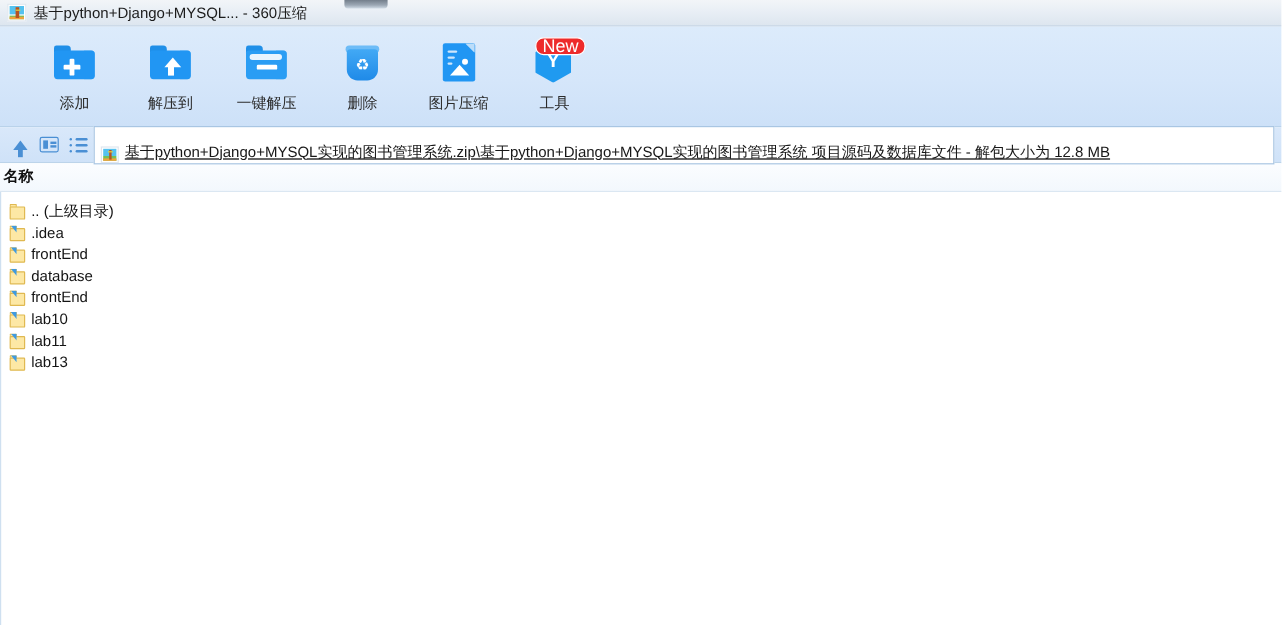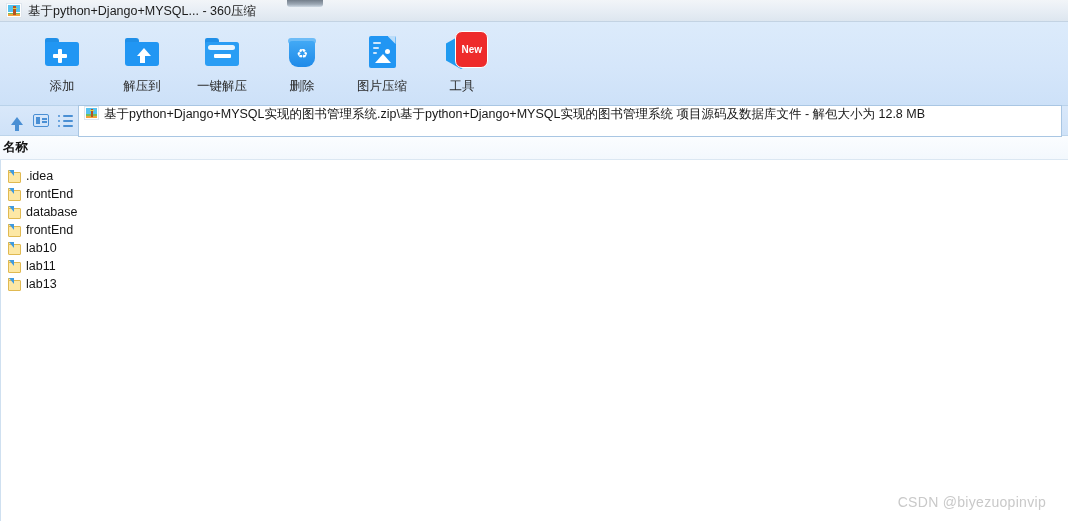--- a/index.html
+++ b/index.html
@@ -82,21 +82,21 @@
   
   .hex{position:relative;width:32px;height:34px;}
   .hexshape{position:absolute;left:0;top:0;width:30px;height:34px;background:#1f9af0;
     clip-path:polygon(50% 0,100% 25%,100% 75%,50% 100%,0 75%,0 25%);}
   .hexshade{position:absolute;left:4px;top:5px;width:28px;height:30px;background:#a8d7f7;z-index:-1;
     clip-path:polygon(50% 0,100% 25%,100% 75%,50% 100%,0 75%,0 25%);}
   .hexY{position:absolute;left:0;top:0;width:30px;height:34px;display:flex;align-items:center;justify-content:center;
     color:#fff;font-size:16px;font-weight:bold;}
   .newbadge{
     position:absolute;right:-10px;top:-4px;background:#ee2b2b;color:#fff;
-    font-size:10px;line-height:13px;padding:11px 5px;border-radius:7px;font-weight:bold;
+    font-size:15px;line-height:13px;padding:0 5px;border-radius:7px;font-weight:normal;
     border:1px solid #fff;white-space:nowrap;
   }
 
   
   .addrbar{
     height:30px;
     background:linear-gradient(180deg,#d9e8fa 0%,#cfe2f8 100%);
     border-bottom:1px solid #bcd4ea;
     display:flex;align-items:center;padding:0 6px;box-sizing:border-box;
   }
@@ -104,21 +104,21 @@
   .nav-up{width:0;height:0;border-left:6px solid transparent;border-right:6px solid transparent;border-bottom:8px solid #4a8fd4;position:relative;}
   .nav-up-stem{position:absolute;left:-2px;top:8px;width:4px;height:6px;background:#4a8fd4;}
   .nav-panel{width:16px;height:13px;border:1.6px solid #4a8fd4;border-radius:2px;position:relative;box-sizing:border-box;}
   .nav-panel i{position:absolute;left:2px;top:2px;width:4px;height:7px;background:#4a8fd4;}
   .nav-panel b{position:absolute;left:8px;top:3px;width:5px;height:1.6px;background:#4a8fd4;box-shadow:0 3px 0 #4a8fd4;}
   .nav-list{width:15px;height:12px;position:relative;}
   .nav-list span{position:absolute;left:5px;width:10px;height:2px;background:#4a8fd4;border-radius:1px;}
   .nav-list span:before{content:"";position:absolute;left:-5px;top:0;width:2.5px;height:2px;background:#4a8fd4;border-radius:1px;}
   .addrinput{
     flex:1;height:32px;background:#fff;border:1px solid #a9c6e3;
-    display:flex;align-items:flex-start;padding-left:5px;box-sizing:border-box;overflow:hidden;
+    display:flex;align-items:flex-end;padding-left:5px;box-sizing:border-box;overflow:hidden;text-decoration:underline;
   }
   .addr-icon{width:15px;height:14px;position:relative;flex:none;margin-right:5px;}
   .addrtext{font-size:12.5px;color:#171717;white-space:nowrap;}
 
   
   .colhead{
     height:24px;background:linear-gradient(180deg,#fbfdff 0%,#f3f8fd 100%);
     border-bottom:1px solid #dbe7f2;
     display:flex;align-items:center;box-sizing:border-box;
   }
@@ -270,20 +270,27 @@
       <div class="addrtext">基于python+Django+MYSQL实现的图书管理系统.zip\基于python+Django+MYSQL实现的图书管理系统 项目源码及数据库文件 - 解包大小为 12.8 MB</div>
     </div>
   </div>
 
   <div class="colhead">
     <div class="ch">名称</div>
   </div>
 
   <div class="filearea">
 
+    <div class="row">
+      <div class="ficon">
+        <div class="ft"></div>
+          <div class="fb"></div>
+      </div>
+      <div class="fname">.. (上级目录)</div>
+    </div>
 
     <div class="row">
       <div class="ficon">
         <div class="ft"></div>
           <div class="fb"></div>
           <div class="badge"></div>
       </div>
       <div class="fname">.idea</div>
     </div>
 
@@ -334,16 +341,15 @@
 
     <div class="row">
       <div class="ficon">
         <div class="ft"></div>
           <div class="fb"></div>
           <div class="badge"></div>
       </div>
       <div class="fname">lab13</div>
     </div>
 
-    <div class="watermark">CSDN @biyezuopinvip</div>
   </div>
 
 </div>
 
 </body></html>

